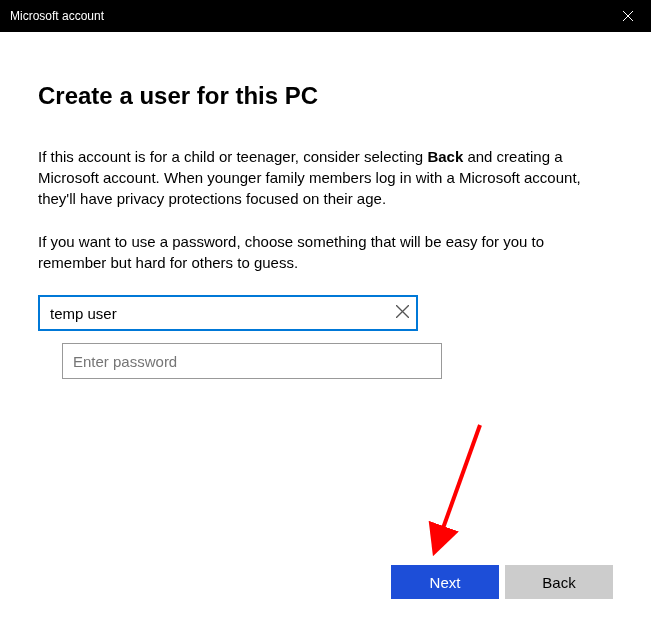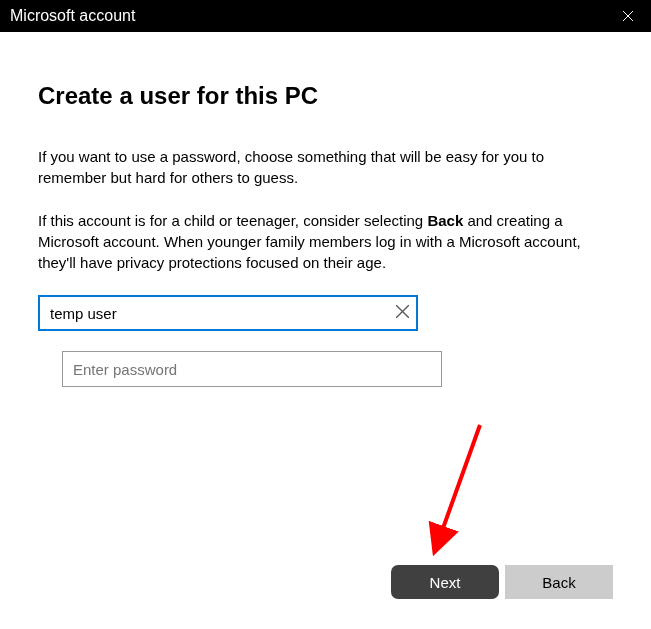--- a/index.html
+++ b/index.html
@@ -18,21 +18,21 @@
     .titlebar {
       height: 32px;
       background: #000000;
       display: flex;
       align-items: center;
       justify-content: space-between;
       padding-left: 10px;
       color: #ffffff;
     }
     .titlebar-text {
-      font-size: 16px;
+      font-size: 12px;
       font-weight: 400;
     }
     .titlebar-close {
       width: 46px;
       height: 32px;
       display: flex;
       align-items: center;
       justify-content: center;
       cursor: pointer;
     }
@@ -59,21 +59,21 @@
       font-weight: 700;
     }
     .field-label {
       font-size: 15px;
       color: #000000;
       margin-bottom: 16px;
     }
     .input-wrap {
       position: relative;
       width: 380px;
-      margin-bottom: 20px;
+      margin-bottom: 12px;
     }
     .text-input {
       width: 100%;
       height: 36px;
       border: 2px solid #0078d7;
       padding: 6px 36px 6px 10px;
       font-size: 15px;
       outline: none;
       background: #ffffff;
     }
@@ -121,23 +121,22 @@
       width: 108px;
       height: 34px;
       border: none;
       font-size: 15px;
       cursor: pointer;
       display: flex;
       align-items: center;
       justify-content: center;
     }
     .btn-primary {
-      background: #404040;
+      background: #1d4ed8;
       color: #ffffff;
-      border-radius: 7px;
     }
     .btn-secondary {
       background: #cccccc;
       color: #000000;
     }
     .arrow-overlay {
       position: absolute;
       left: 425px;
       top: 415px;
       pointer-events: none;
@@ -154,25 +153,25 @@
           <line x1="0" y1="0" x2="10" y2="10" stroke="#ffffff" stroke-width="1"></line>
           <line x1="10" y1="0" x2="0" y2="10" stroke="#ffffff" stroke-width="1"></line>
         </svg>
     </span>
   </div>
 </div>
 
 <div class="content">
   <h1 class="page-title">Create a user for this PC</h1>
 
-  <p class="intro-text">If you want to use a password, choose something that will be easy for you to remember but hard for others to guess.</p>
-
   <p class="intro-text">
     <span>If this account is for a child or teenager, consider selecting </span><b>Back</b><span> and creating a Microsoft account. When younger family members log in with a Microsoft account, they'll have privacy protections focused on their age.</span>
   </p>
+
+  <p class="intro-text">If you want to use a password, choose something that will be easy for you to remember but hard for others to guess.</p>
 
 
   <div class="input-wrap">
     <input type="text" class="text-input" value="temp user" style="">
     <div class="clear-x">
       <span>
         <svg viewBox="0 0 10 10">
             <line x1="0" y1="0" x2="10" y2="10" stroke="#555" stroke-width="1"></line>
             <line x1="10" y1="0" x2="0" y2="10" stroke="#555" stroke-width="1"></line>
           </svg>

